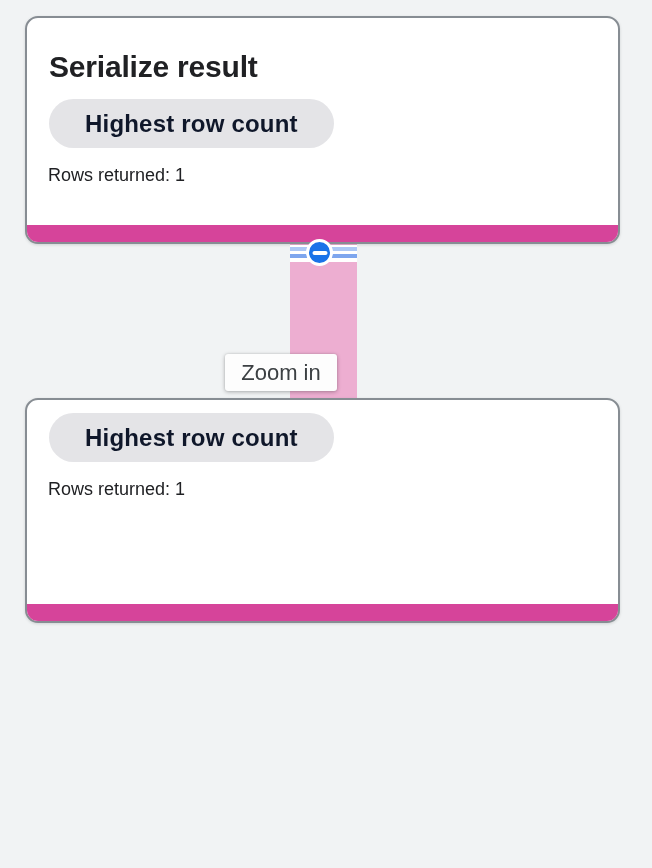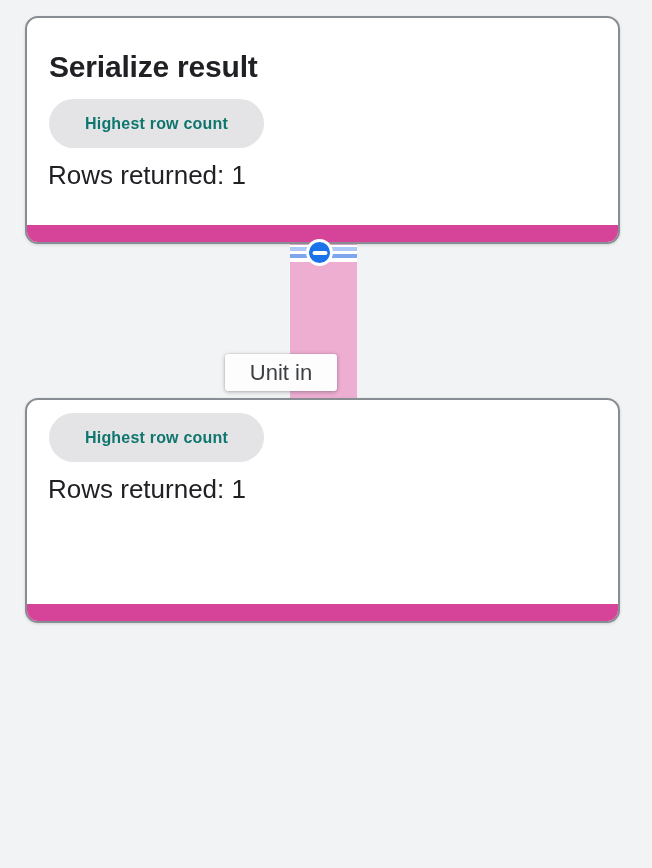--- a/index.html
+++ b/index.html
@@ -38,29 +38,29 @@
     color: #202124;
   }
   .stage-badge {
     display: inline-block;
     margin: 13px 0 0 22px;
     height: 49px;
     line-height: 49px;
     padding: 0 36px;
     border-radius: 25px;
     background: #e4e4e7;
-    color: #0f766e;
-    font-size: 16px;
+    color: #0f172a;
+    font-size: 24px;
     font-weight: 600;
     letter-spacing: 0.2px;
   }
   .stage-rows {
     display: block;
     margin: 11px 4px 0 21px;
-    font-size: 26px;
+    font-size: 18px;
     line-height: 32px;
     color: #202124;
   }
   .stage-accent-bar {
     position: absolute;
     left: 0; right: 0; bottom: 0;
     height: 17px;
     background: #d6449a;
   }
 
@@ -141,15 +141,15 @@
   </div>
 
   <div class="collapse-stripes">
     <div class="stripe-top"></div>
     <div class="stripe-mid"></div>
   </div>
   <div class="collapse-edge-button">
     <div class="minus-glyph"></div>
   </div>
 
-  <div class="tooltip">Unit in</div>
+  <div class="tooltip">Zoom in</div>
 
 </div>
 
 </body></html>

